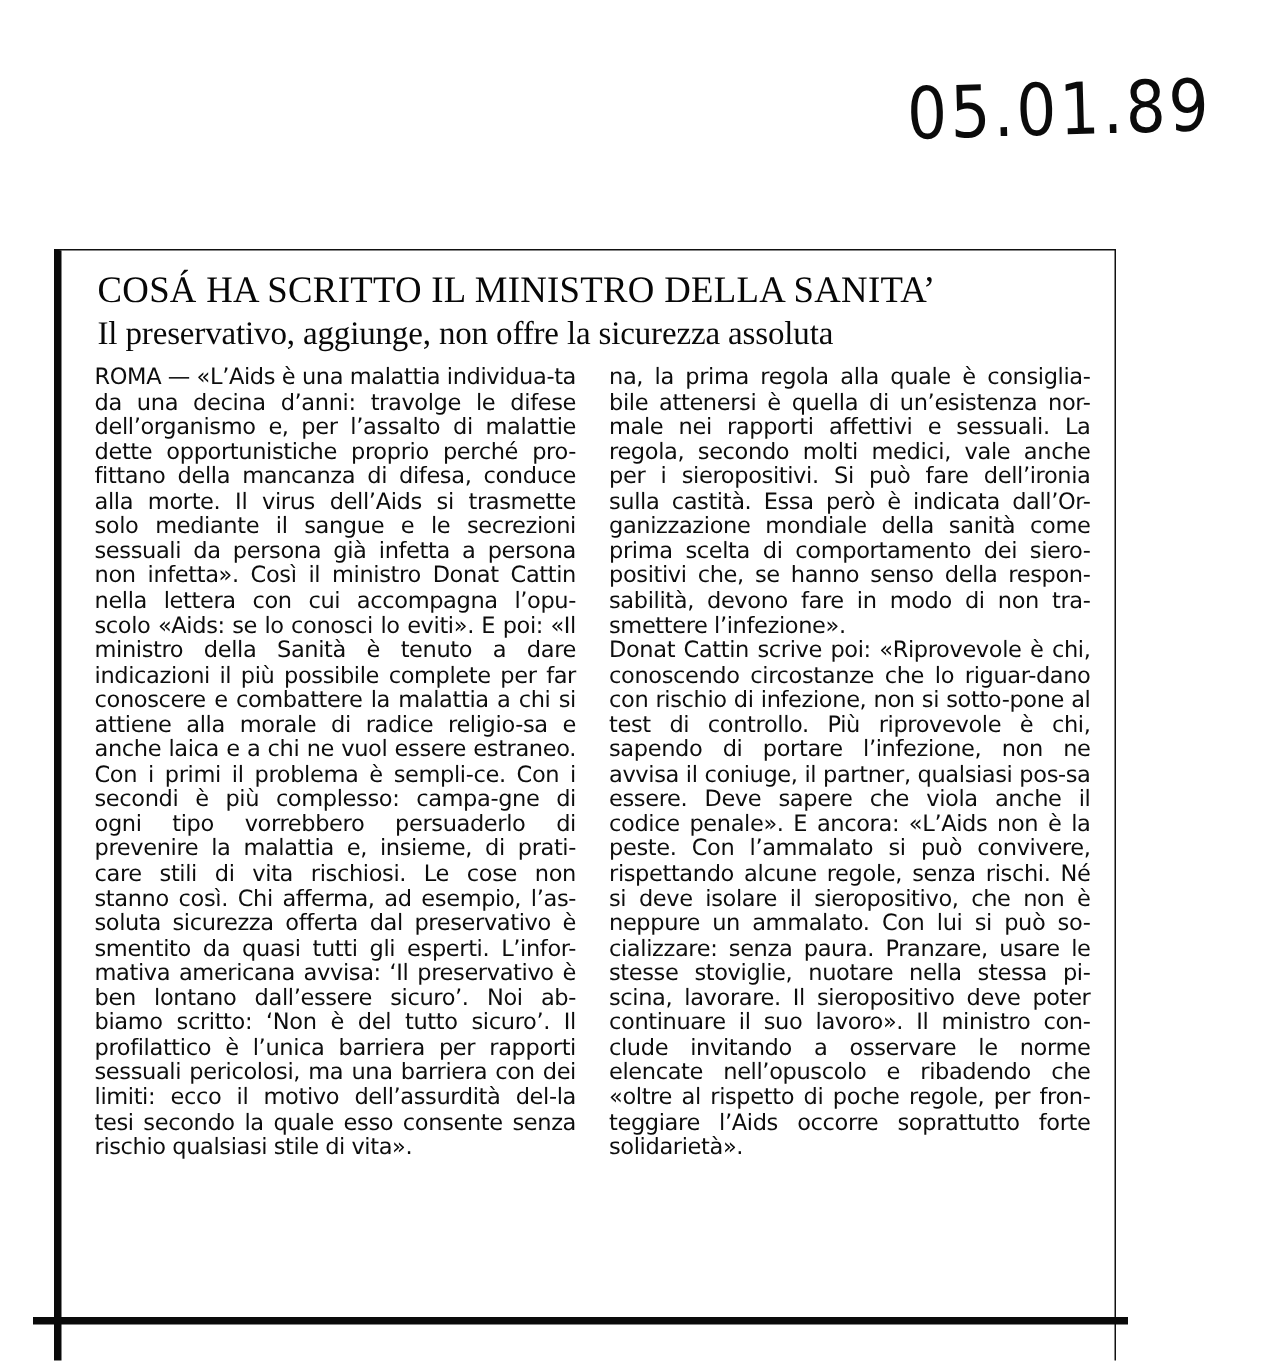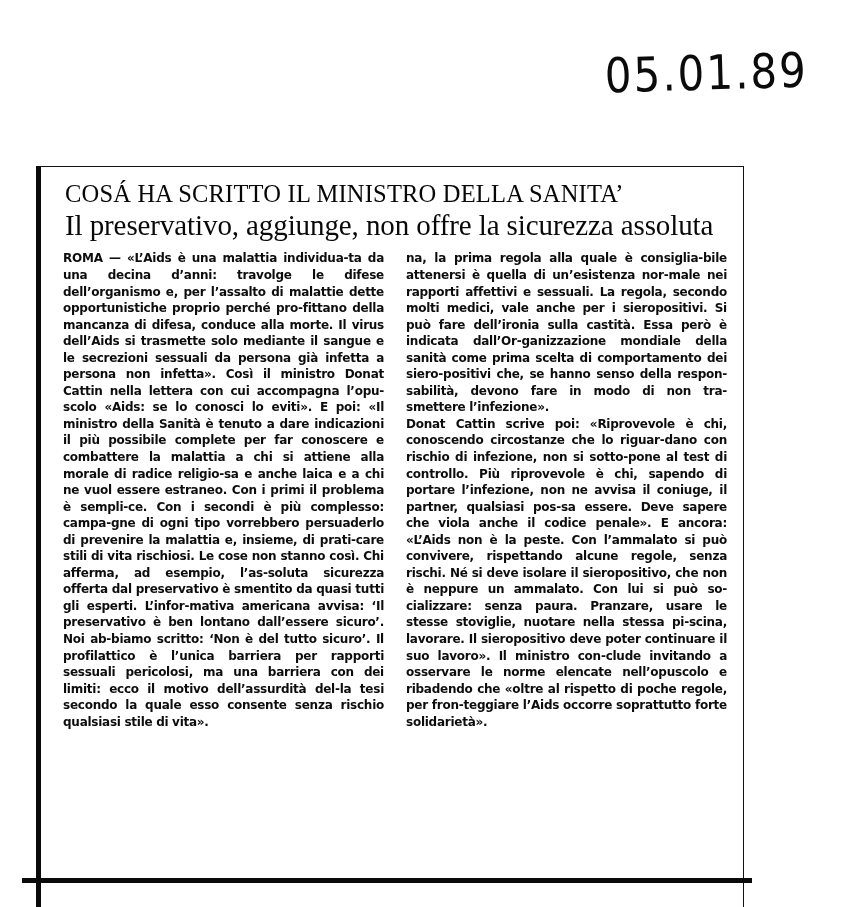--- a/index.html
+++ b/index.html
@@ -65,21 +65,21 @@
     line-height: 1.02;
     color: #000;
     letter-spacing: -0.6px;
     white-space: nowrap;
     margin: 2px 0 3px 8px;
     transform: scaleX(1.0);
     transform-origin: left center;
   }
   .subhead {
     font-family: "Liberation Serif", serif;
-    font-size: 29px;
+    font-size: 22px;
     line-height: 1.05;
     color: #090909;
     white-space: nowrap;
     margin: 3px 0 10px 10px;
     letter-spacing: -0.1px;
   }
 
   
   .columns {
     display: flex;
@@ -87,22 +87,22 @@
     margin-top: 6px;
     padding: 0 4px 0 8px;
   }
   .col {
     flex: 1 1 0;
     min-width: 0;
   }
   .col p {
     margin: 0;
     font-family: "DejaVu Sans", sans-serif;
-    font-weight: bold;
-    font-size: 12px;
+    font-weight: normal;
+    font-size: 15px;
     line-height: 16.55px;
     color: #0d0d0d;
     text-align: justify;
     text-justify: inter-word;
     letter-spacing: -0.25px;
     word-spacing: -0.2px;
     hyphens: manual;
   }
   .col p + p { margin-top: 0; }
   .col p.last { text-align: left; }

